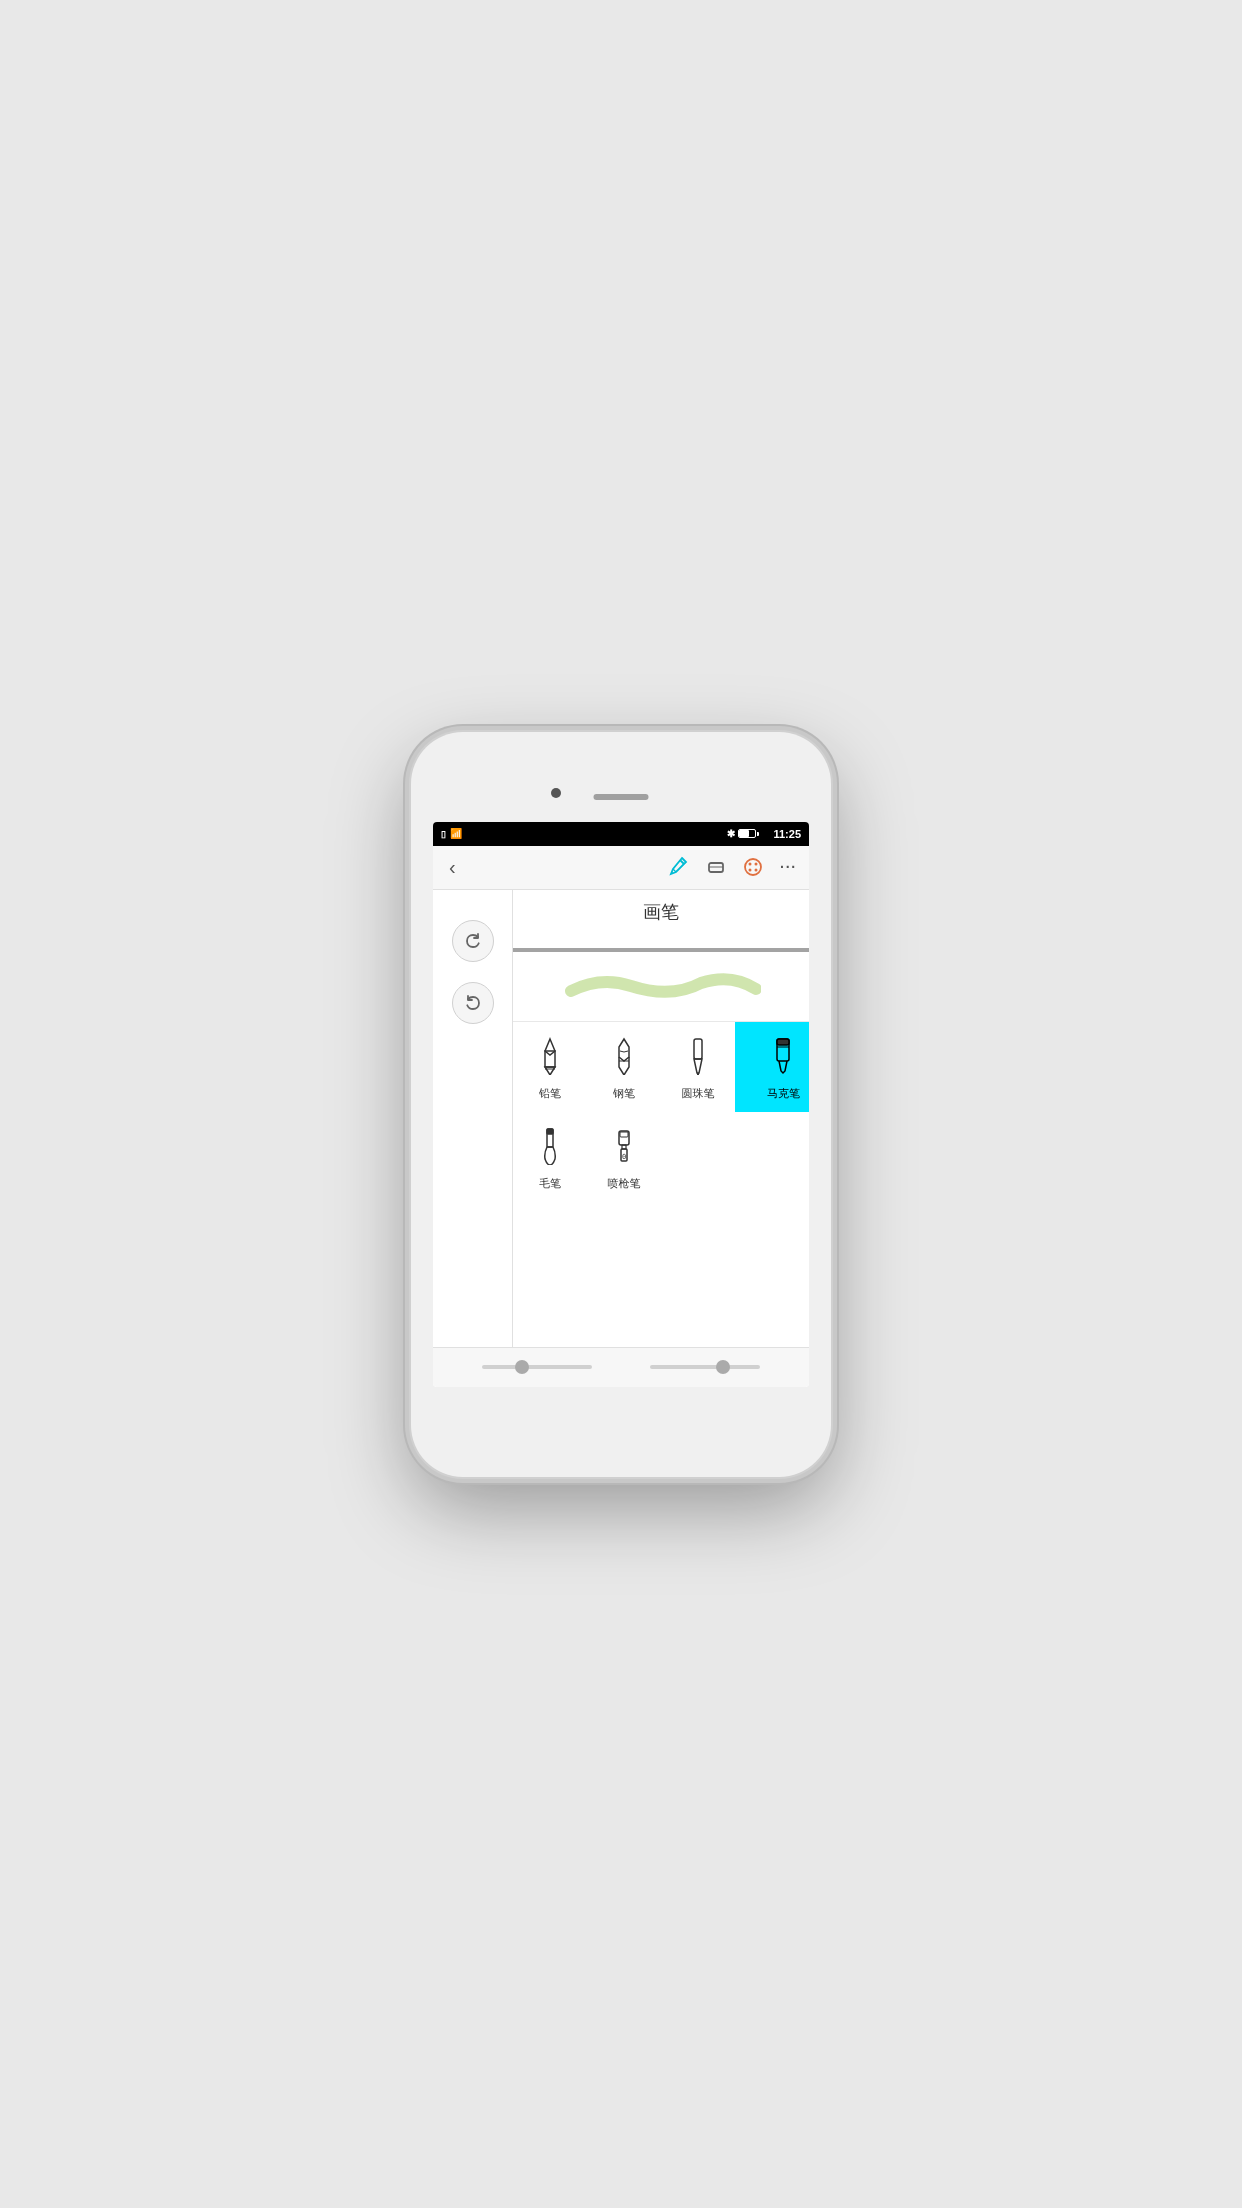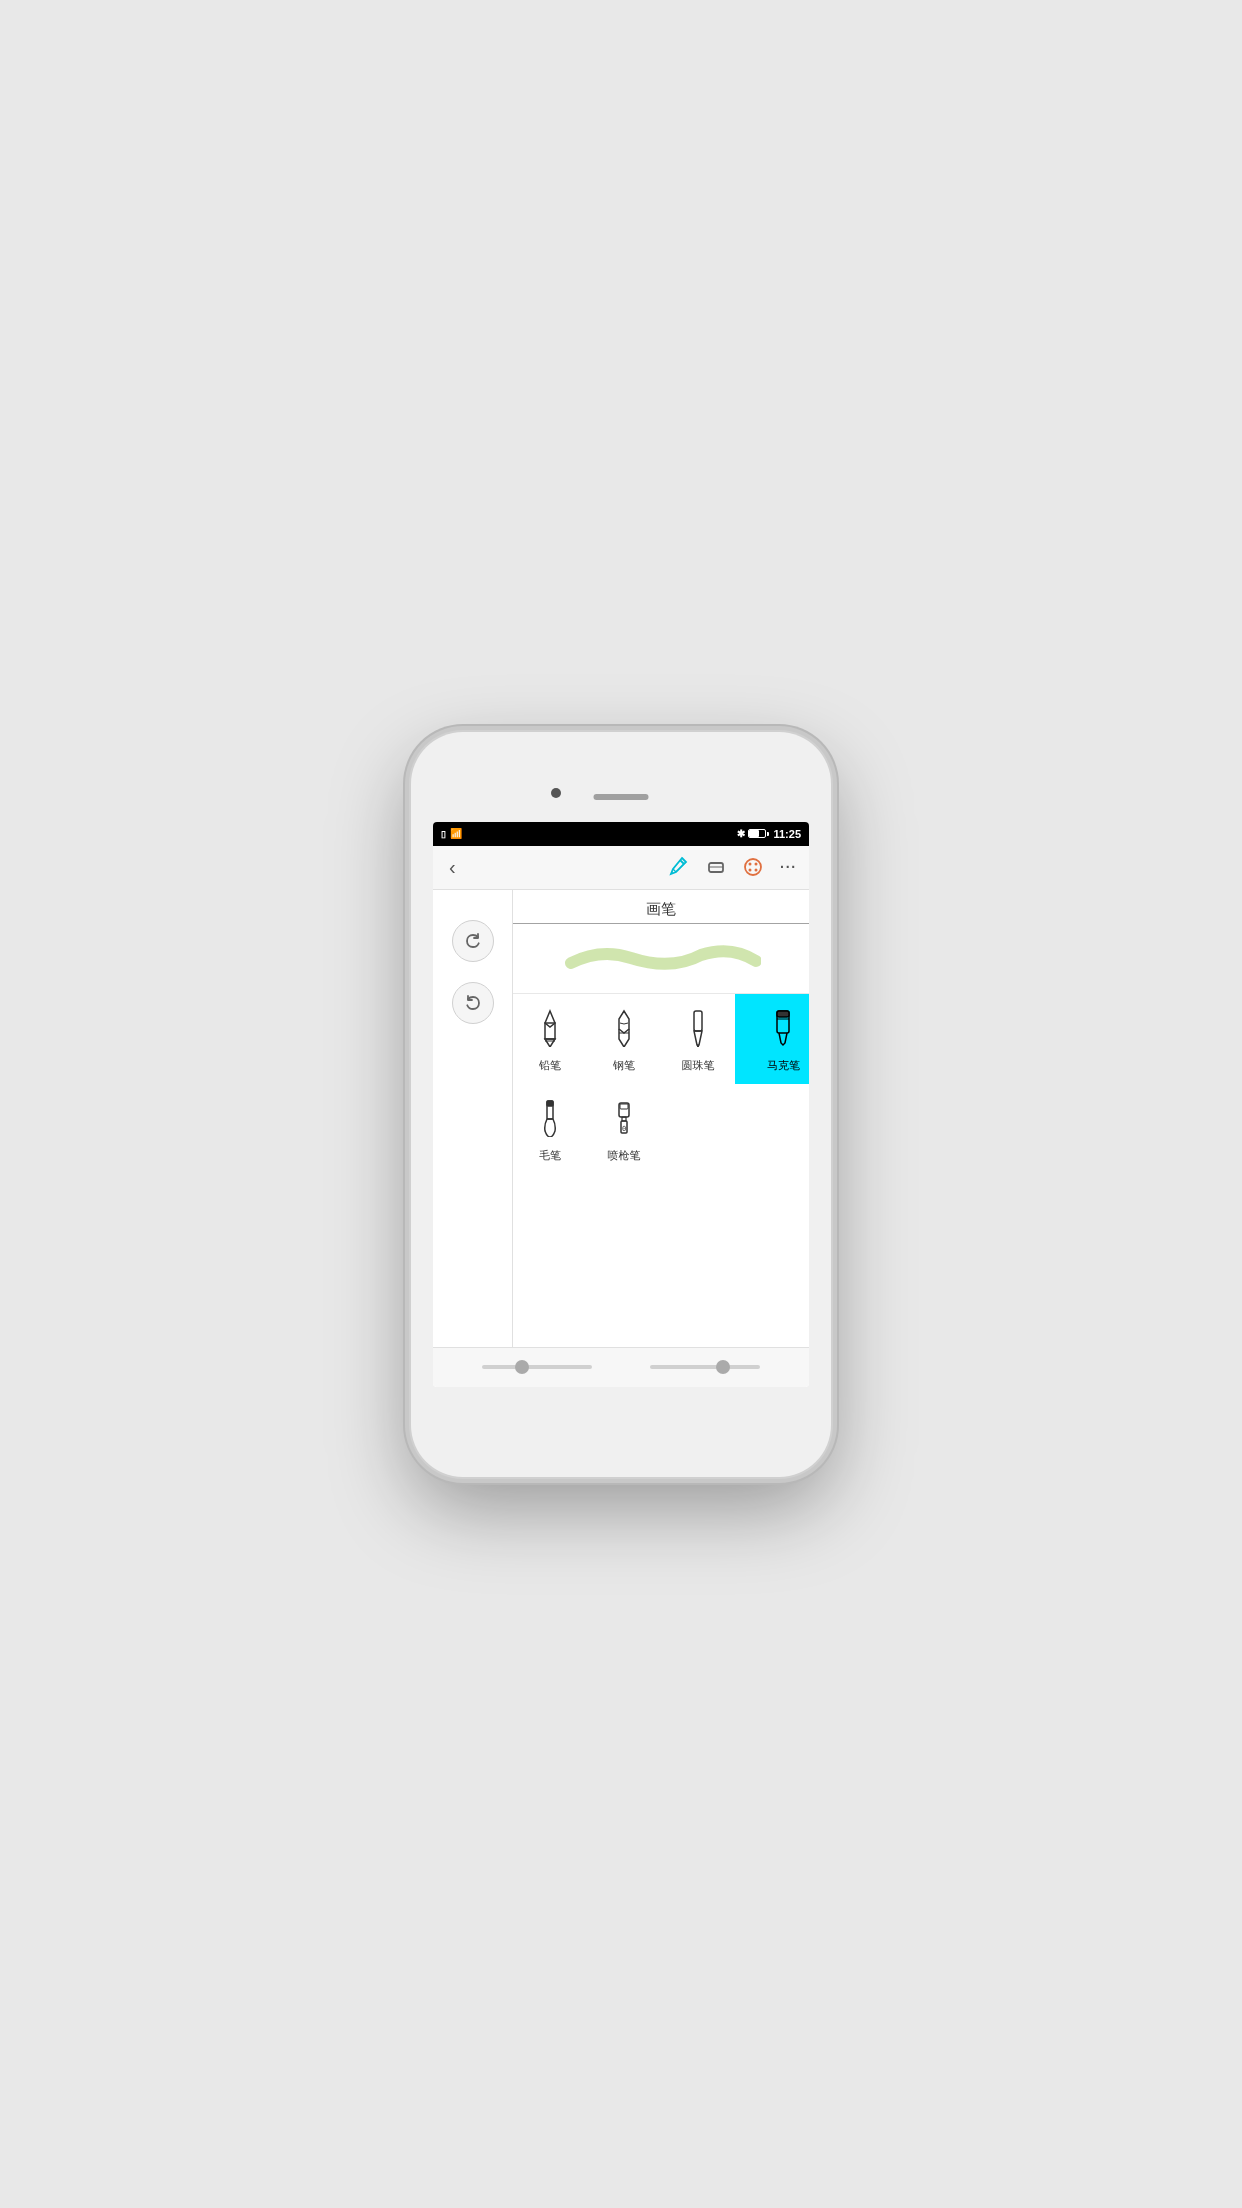--- a/index.html
+++ b/index.html
@@ -192,24 +192,24 @@
     .brush-panel {
       flex: 1;
       background: #fff;
       display: flex;
       flex-direction: column;
       overflow: hidden;
     }
 
     .brush-panel-title {
       text-align: center;
-      padding: 10px 0 4px;
-      font-size: 15px;
+      padding: 10px 0 24px;
+      font-size: 18px;
       color: #333;
-      border-bottom: 1px solid #a3a3a3;
+      border-bottom: 4px solid #a3a3a3;
       flex-shrink: 0;
     }
 
     
     .stroke-preview {
       height: 70px;
       display: flex;
       align-items: center;
       justify-content: center;
       border-bottom: 1px solid #e8e8e8;
@@ -306,21 +306,21 @@
     <div class="status-bar">
       <div class="status-left">
         <span style="font-size:9px;">▯</span>
         <span class="wifi-icon">📶</span>
       </div>
       <div class="status-right">
         <span style="font-size:10px;">✱</span>
         <div class="battery-icon">
           <div class="battery-fill"></div>
         </div>
-        <span style="margin-left:4px;">11:25</span>
+        <span style="margin-left:14px;">11:25</span>
       </div>
     </div>
 
     <div class="toolbar">
       <div class="toolbar-back">‹</div>
       <div class="toolbar-spacer"></div>
       <div class="toolbar-icons">
 
         <div class="toolbar-icon active-pen">
           <svg width="20" height="22" viewBox="0 0 20 22" fill="none" xmlns="http://www.w3.org/2000/svg">

